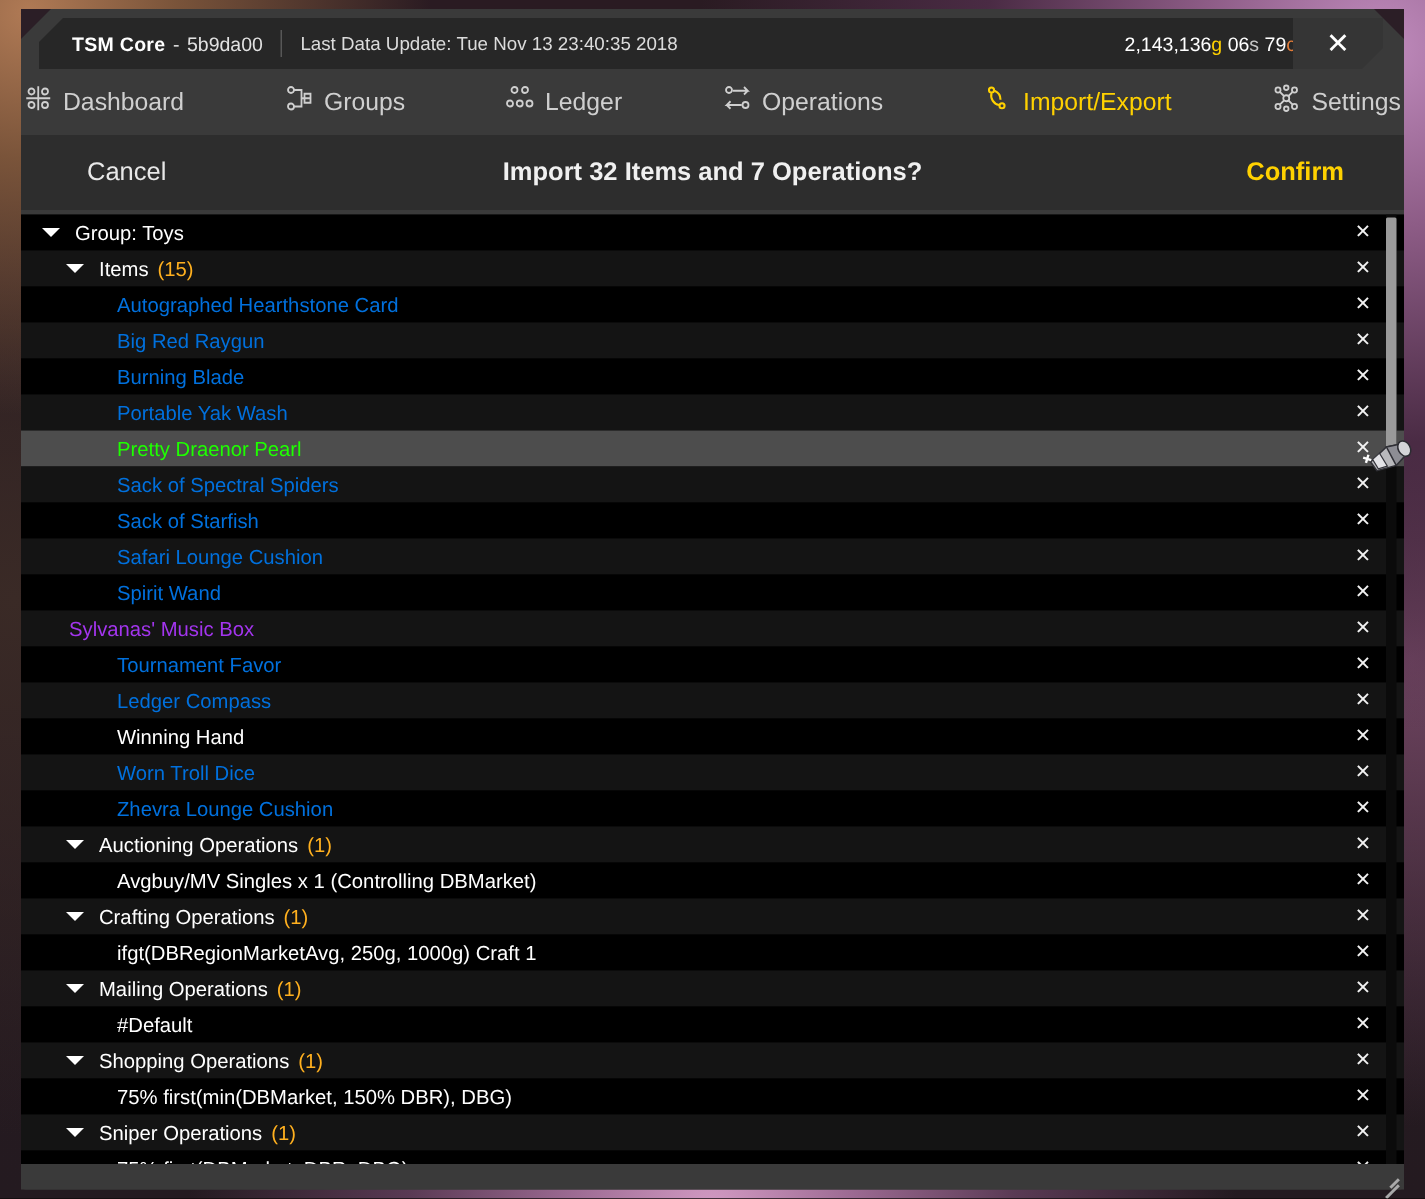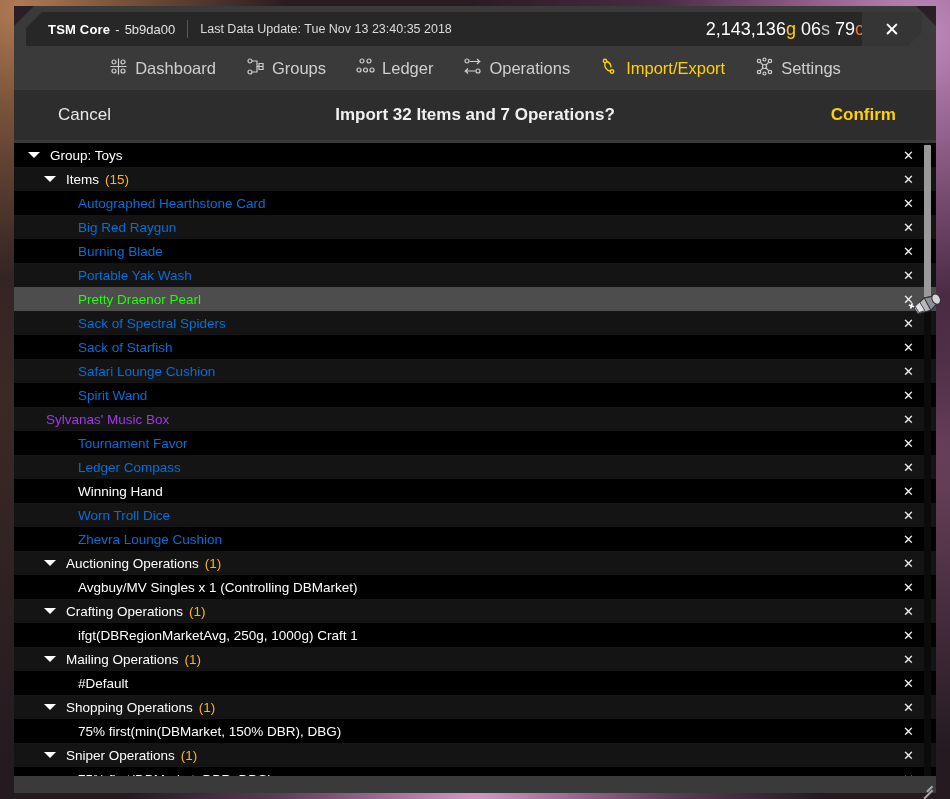--- a/index.html
+++ b/index.html
@@ -55,21 +55,21 @@
     color: #d8d8d8; font-size: 13px;
   }
   .title-app { font-weight: bold; color: #ffffff; letter-spacing: .2px; }
   .title-ver { color: #e2e2e2; font-weight: normal; }
   .title-sep {
     width: 1px; height: 18px; background: #575757;
     margin: 0 12px;
   }
   .title-update { color: #dcdcdc; font-size: 12.5px; }
   .title-gold {
-    margin-left: auto; font-size: 18px; color: #ffffff; white-space: nowrap; text-align: center;
+    margin-left: auto; font-size: 13px; color: #ffffff; white-space: nowrap; text-align: center;
   }
   .gold-g { color: #ffd100; }
   .gold-s { color: #c7c7c7; }
   .gold-c { color: #e07b39; }
 
   #closebtn {
     position: absolute; right: 14px; top: 6px;
     width: 60px; height: 34px;
     background: #353535;
     clip-path: polygon(0 0, 100% 0, 100% calc(100% - 14px), calc(100% - 14px) 100%, 0 100%);
@@ -78,21 +78,21 @@
   }
   #closebtn .xg {
     color: #ffffff; font-size: 19px; font-weight: bold;
     line-height: 1; font-family: "DejaVu Sans", sans-serif;
   }
 
   
   #navbar {
     position: absolute; left: 0; top: 40px;
     width: 100%; height: 44px;
-    display: flex; align-items: center; justify-content: center;
+    display: flex; align-items: center; justify-content: space-between;
     gap: 26px;
   }
   .nav-item {
     display: flex; align-items: center; gap: 7px;
     color: #cfcfcf; font-size: 16.5px; cursor: pointer;
     padding: 2px 2px;
   }
   .nav-item.active { color: #ffd100; }
   .nav-ico { display: block; }
 

